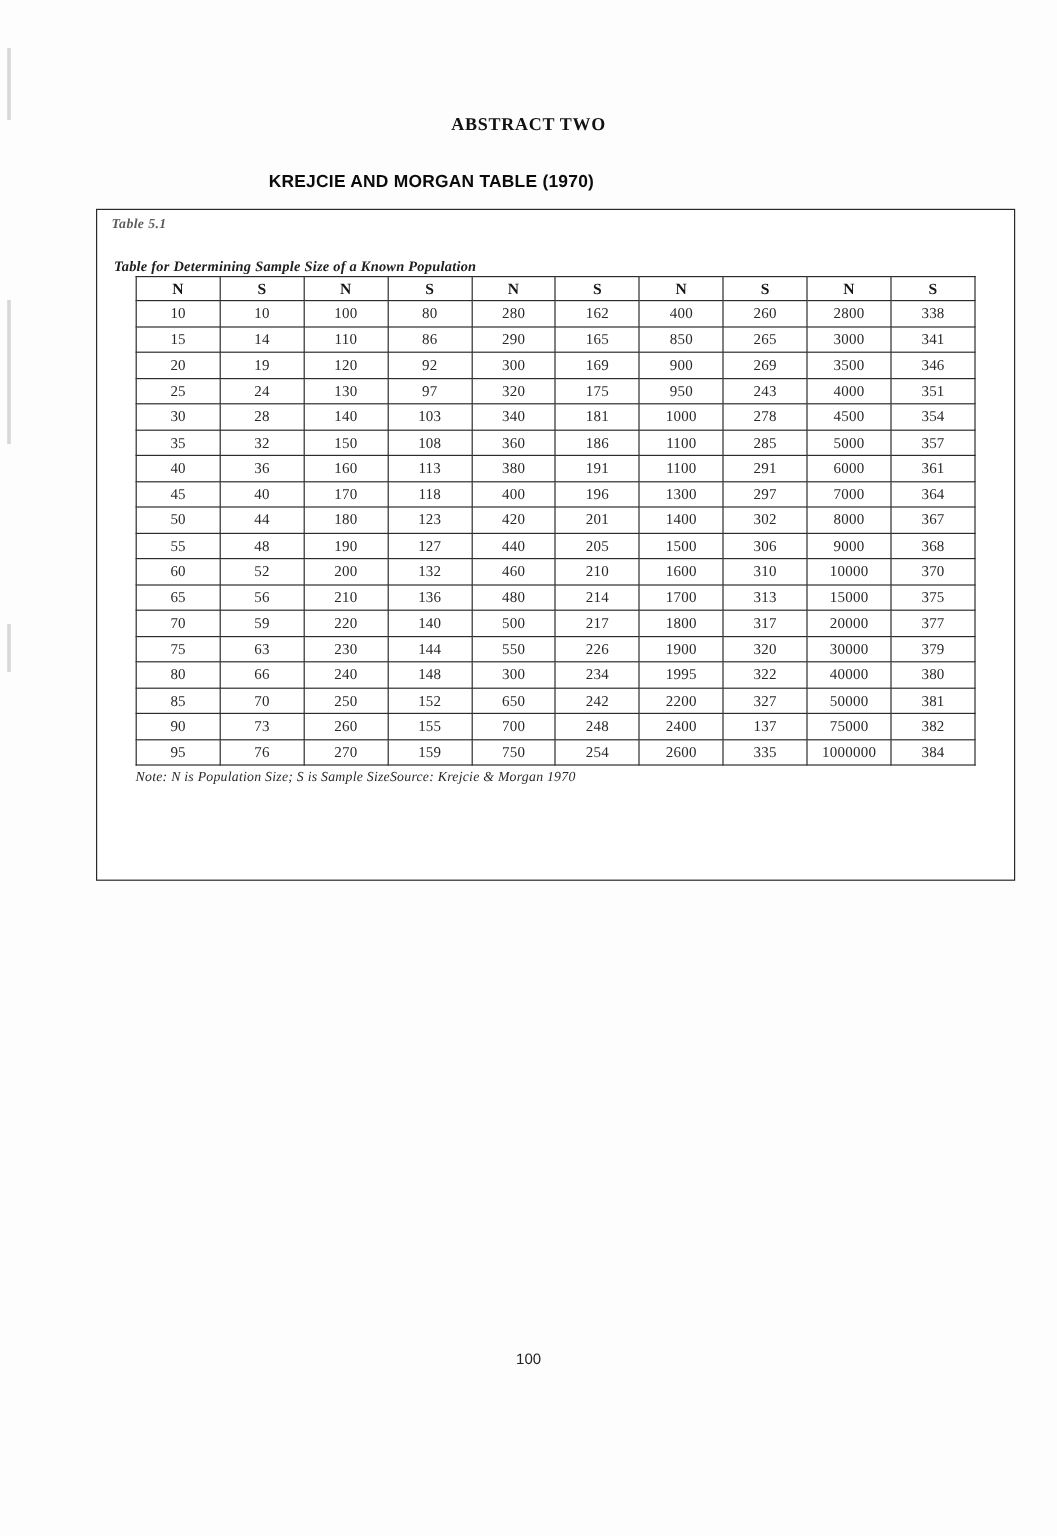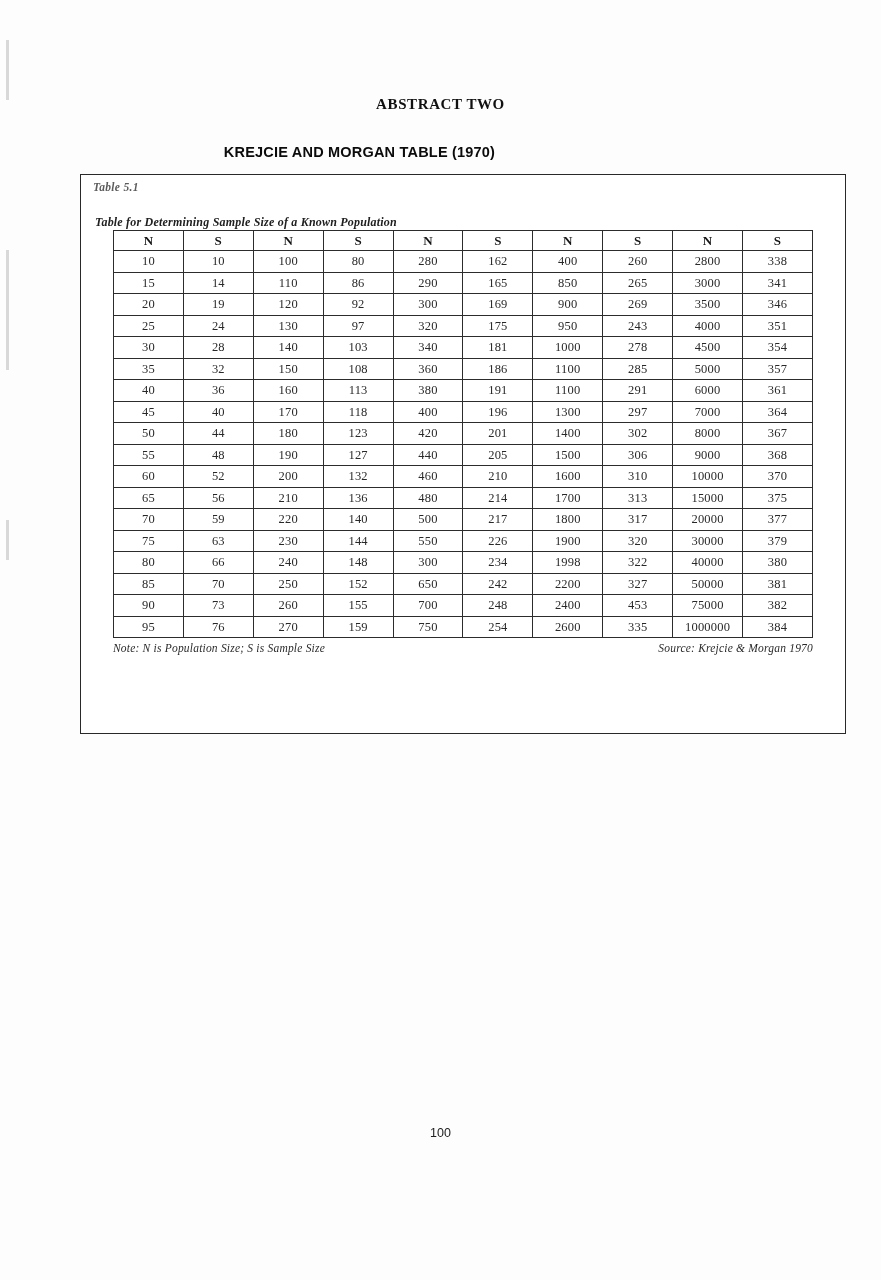--- a/index.html
+++ b/index.html
@@ -109,21 +109,21 @@
     font-weight: bold;
     font-size: 13px;
     height: 19px;
     line-height: 19px;
   }
   table.km td.dim {
     color: #2a2a2a;
   }
   .tbl-note {
     display: flex;
-    justify-content: space-between;
+    justify-content: flex-start;
     width: 700px;
     margin: 4px auto 0 auto;
     font-family: "Liberation Serif", serif;
     font-style: italic;
     font-size: 11.5px;
     color: #2b2b2b;
     letter-spacing: 0.2px;
   }
   .page-number {
     position: absolute;
@@ -336,21 +336,21 @@
             <td class="dim">30000</td>
             <td class="dim">379</td>
           </tr>
           <tr>
             <td class="dim">80</td>
             <td class="dim">66</td>
             <td class="dim">240</td>
             <td class="dim">148</td>
             <td class="dim">300</td>
             <td class="dim">234</td>
-            <td class="dim">1998</td>
+            <td class="dim">1995</td>
             <td class="dim">322</td>
             <td class="dim">40000</td>
             <td class="dim">380</td>
           </tr>
           <tr>
             <td class="dim">85</td>
             <td class="dim">70</td>
             <td class="dim">250</td>
             <td class="dim">152</td>
             <td class="dim">650</td>
@@ -361,21 +361,21 @@
             <td class="dim">381</td>
           </tr>
           <tr>
             <td class="dim">90</td>
             <td class="dim">73</td>
             <td class="dim">260</td>
             <td class="dim">155</td>
             <td class="dim">700</td>
             <td class="dim">248</td>
             <td class="dim">2400</td>
-            <td class="dim">453</td>
+            <td class="dim">137</td>
             <td class="dim">75000</td>
             <td class="dim">382</td>
           </tr>
           <tr>
             <td class="dim">95</td>
             <td class="dim">76</td>
             <td class="dim">270</td>
             <td class="dim">159</td>
             <td class="dim">750</td>
             <td class="dim">254</td>

